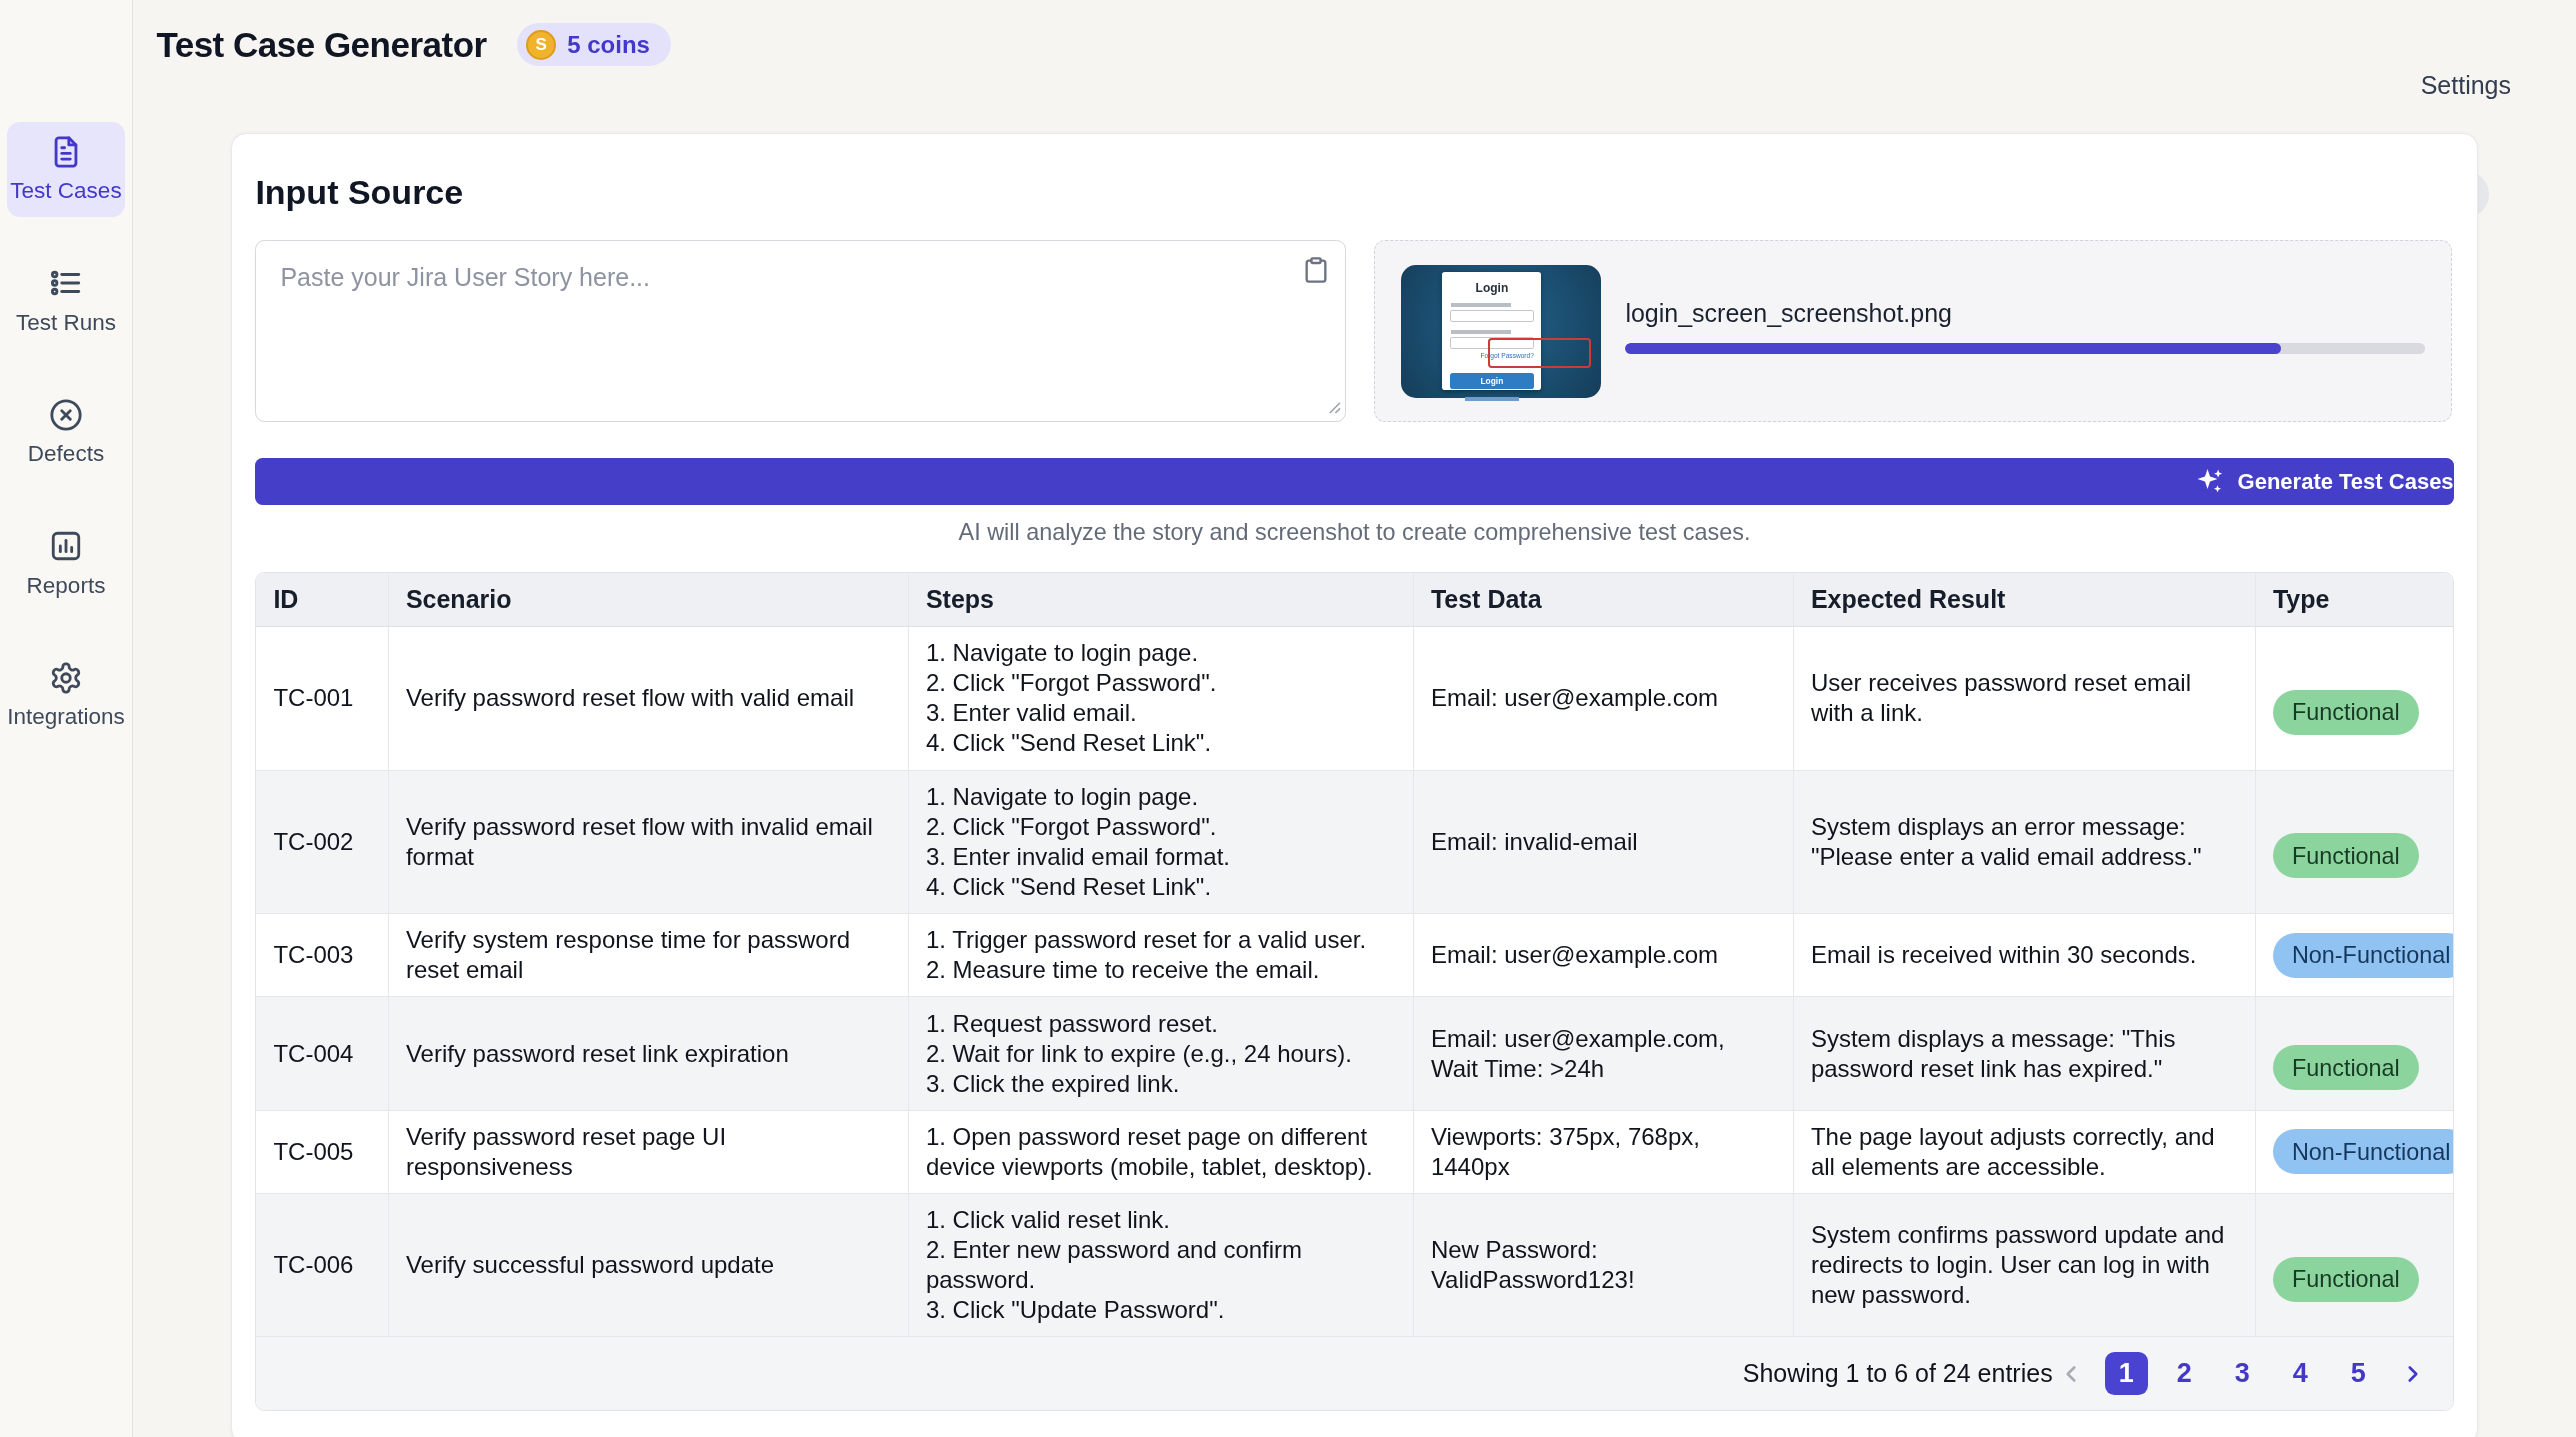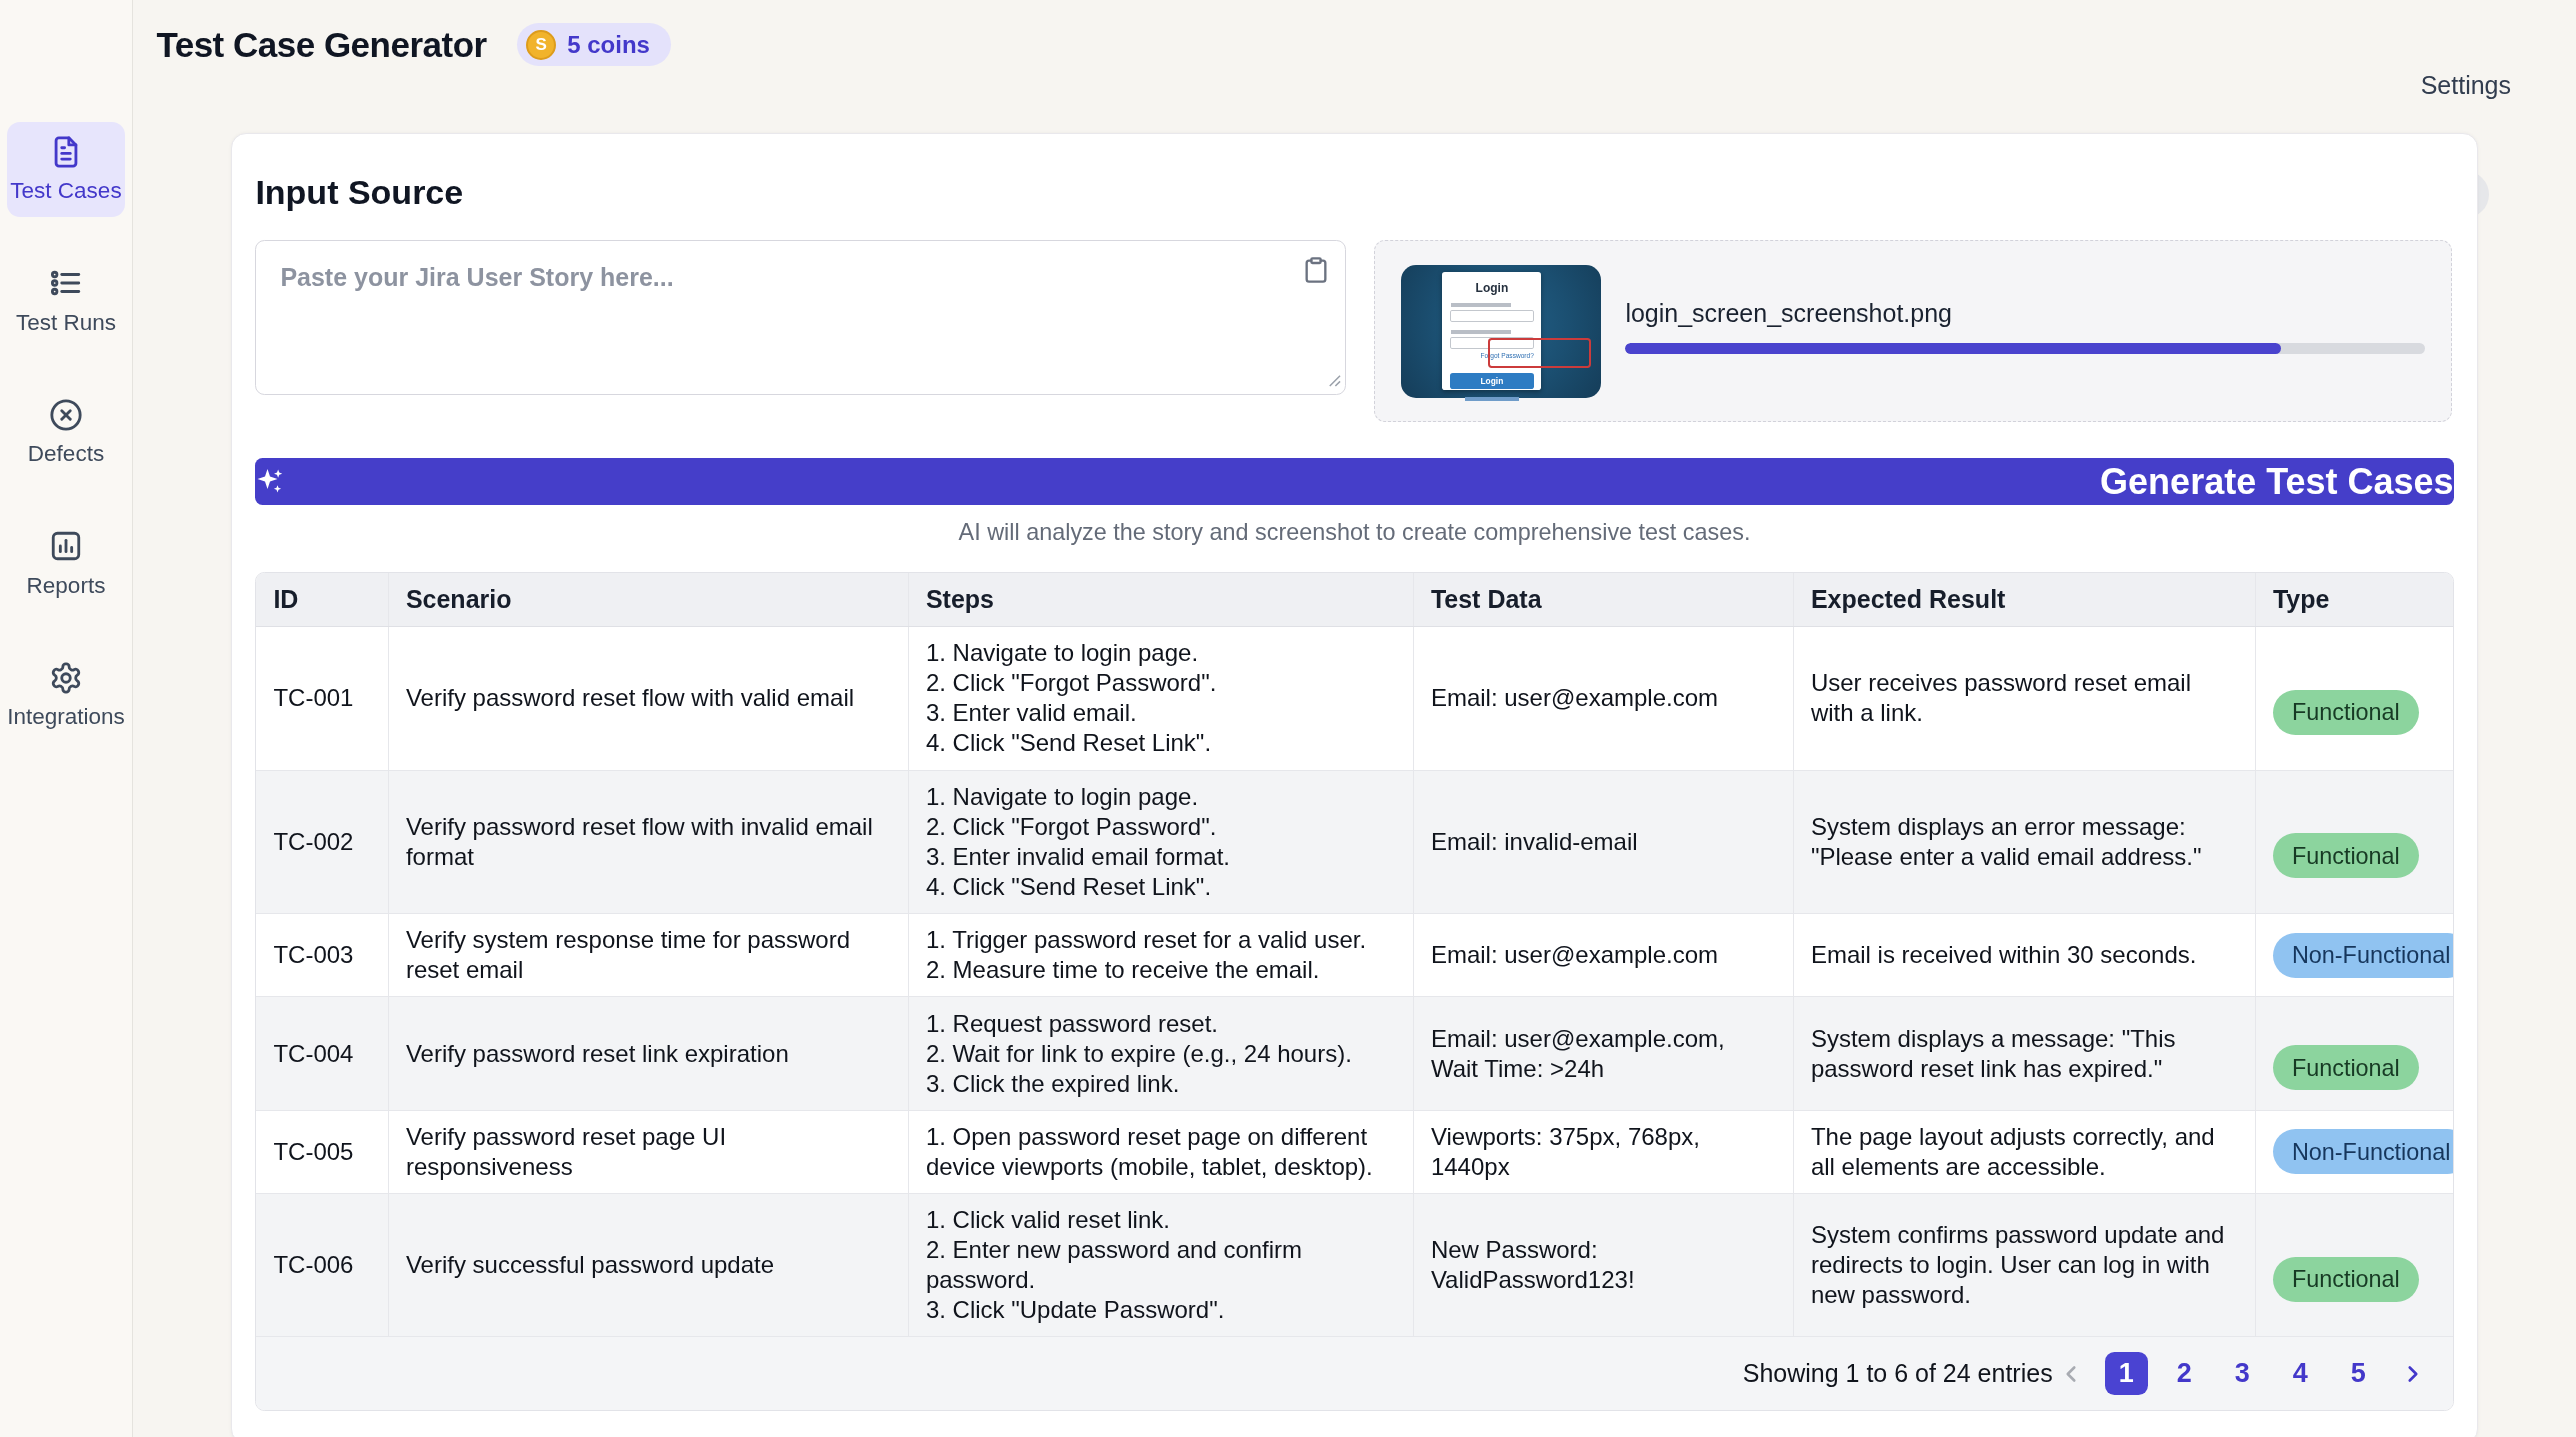--- a/index.html
+++ b/index.html
@@ -24,21 +24,21 @@
   .nav-link { font-size:25px; color:#323d4f; cursor:pointer; }
   .avatar { width:47px; height:47px; border-radius:50%; background:#e6e7ea; display:flex; align-items:center; justify-content:center; color:#3e4a5b; cursor:pointer; }
   .avatar svg { width:26px; height:26px; }
 
   .content { flex:1; padding:44px 98px 0 98px; }
   .card { background:#ffffff; border:0.9px solid #e9e8ec; border-radius:15px; box-shadow:0 0.9px 3.7px rgba(0,0,0,0.05); padding:28px 23.4px 32px 23.4px; }
   .card-title { font-size:34px; font-weight:700; margin:11.2px 0 28px 0; color:#101623; }
 
   
   .input-row { display:flex; gap:28px; }
-  .story-box { position:relative; width:1091px; height:155px; border:0.9px solid #d7d7de; border-radius:9.4px; background:#fff; padding:19px 66px 19px 24px; cursor:text;font-weight:bold; }
+  .story-box { position:relative; width:1091px; height:182px; border:0.9px solid #d7d7de; border-radius:9.4px; background:#fff; padding:19px 66px 19px 24px; cursor:text; }
   .story-placeholder { color:#8d93a0; font-size:25px; line-height:35px; }
   .story-value { color:#1a2230; font-size:25px; line-height:35px; }
   .clipboard-btn { position:absolute; top:15px; right:15px; color:#6b7280; background:none; border:none; cursor:pointer; }
   .clipboard-btn svg { width:28px; height:28px; }
   .resize-handle { position:absolute; right:4.7px; bottom:4.7px; color:#9aa0a9; }
 
   .upload-box { position:relative; width:1078px; height:182px; border:1.9px dashed #d2d2da; border-radius:11.2px; background:#f5f5f7; display:flex; align-items:center; padding:22.5px 26px; gap:24px; }
   .thumb { position:relative; width:200px; height:133px; border-radius:15px; background:radial-gradient(circle at 50% 45%, #23628a 0%, #1b4f71 55%, #153d59 100%); flex-shrink:0; }
   .thumb-card { position:absolute; left:41px; top:7.5px; width:99px; height:118px; background:#ffffff; border-radius:2.8px; box-shadow:0 1.9px 5.6px rgba(0,0,0,0.35); padding:8.4px 7.5px; text-align:center; }
   .tc-title { font-size:12px; font-weight:600; color:#26313f; margin-bottom:8.4px; }
@@ -48,21 +48,21 @@
   .tc-forgot { float:right; font-size:6.6px; color:#2f6fb2; line-height:10.3px; }
   .tc-redbox { position:absolute; left:87px; top:73px; width:103px; height:30px; border:2.8px solid #cc3b3b; border-radius:3.7px; }
   .tc-btn { height:16px; width:100%; background:#2e7cc3; border-radius:2.8px; color:#fff; font-size:8.4px; line-height:16px; margin-top:11.2px; font-weight:600; }
   .tc-bottom-link { margin:8.4px auto 0 auto; width:64%; height:3.7px; background:#6f9cc9; }
   .upload-info { flex:1; display:flex; flex-direction:column; justify-content:flex-end; gap:15px; padding-bottom:9.4px; }
   .file-name { font-size:25px; color:#1a2230; }
   .progress-track { width:100%; height:11.2px; border-radius:5.6px; background:#d8dadf; overflow:hidden; }
   .progress-fill { height:100%; border-radius:5.6px; background:#4a43ce; }
 
   
-  .generate-btn { margin-top:36px; width:100%; height:47px; border:none; border-radius:7.5px; background:#453ec9; color:#ffffff; font-size:36px; font-weight:700; font-family:inherit; display:flex; align-items:center; justify-content:space-between; gap:13px; cursor:pointer; }
+  .generate-btn { margin-top:36px; width:100%; height:47px; border:none; border-radius:7.5px; background:#453ec9; color:#ffffff; font-size:22px; font-weight:700; font-family:inherit; display:flex; align-items:center; justify-content:flex-end; gap:13px; cursor:pointer; }
   .generate-btn svg { width:30px; height:30px; }
   .helper-text { margin-top:14px; text-align:center; color:#646b78; font-size:23.4px; }
 
   
   .table-wrap { margin-top:26px; border:0.9px solid #e2e3e8; border-radius:9.4px; overflow:hidden; }
   table { width:100%; border-collapse:collapse; table-layout:fixed; }
   thead th { background:#eff0f3; font-size:25px; font-weight:700; text-align:left; padding:12px 17px; border-bottom:0.9px solid #dfe0e5; border-right:0.9px solid #e6e7eb; color:#171e2b; }
   thead th:last-child { border-right:none; }
   tbody td { font-size:24px; line-height:30px; padding:11.2px 17px; vertical-align:middle; border-bottom:0.9px solid #e6e7eb; border-right:0.9px solid #e6e7eb; color:#10141c; }
   tbody td:last-child { border-right:none; }

